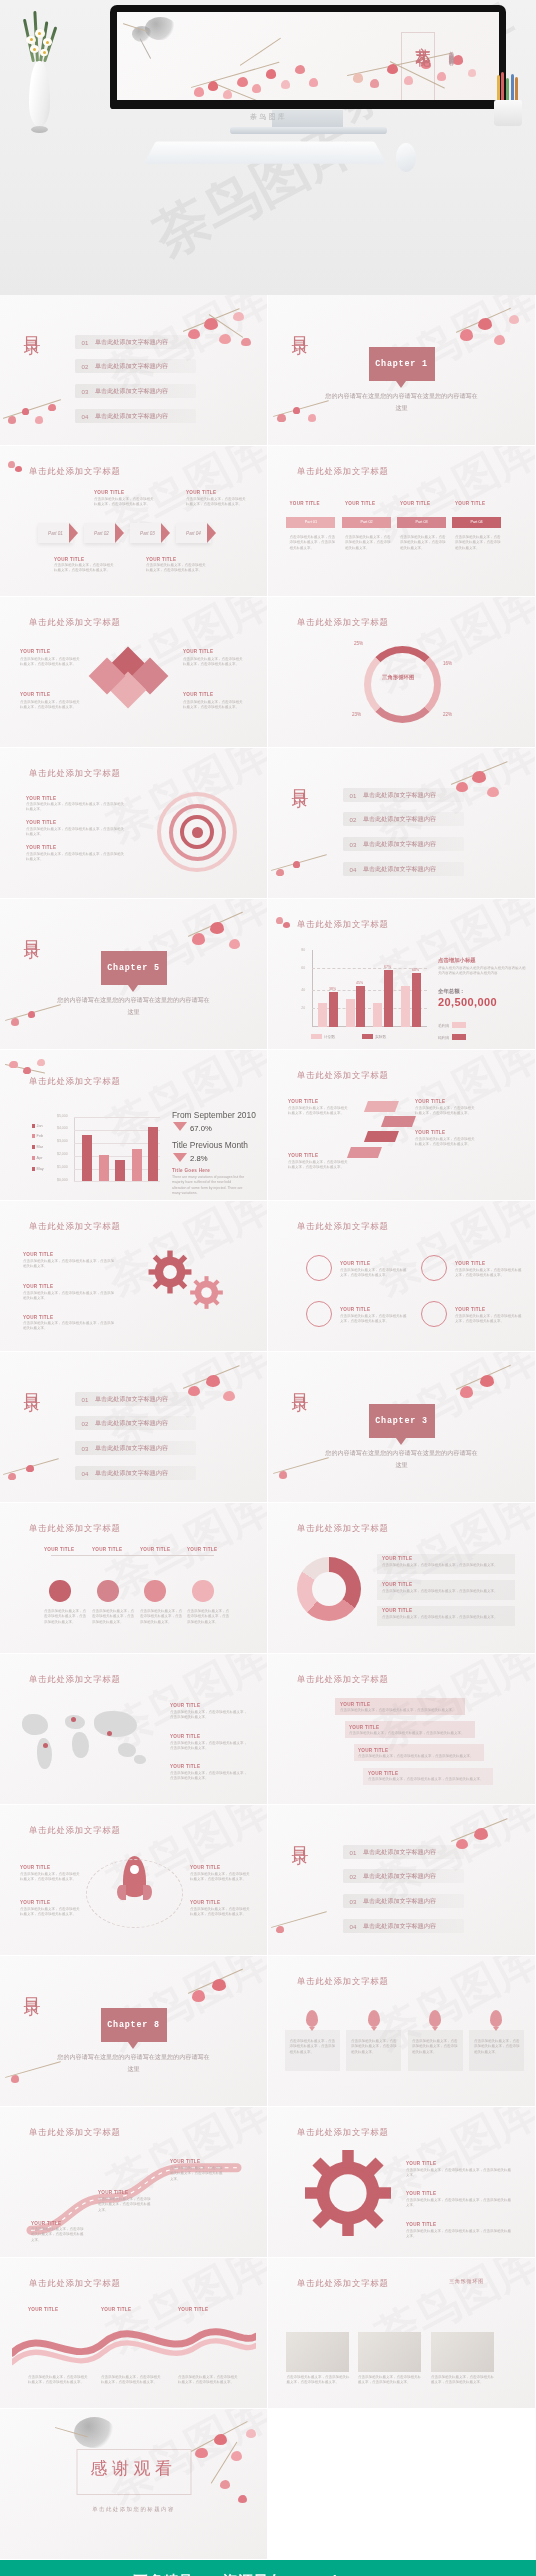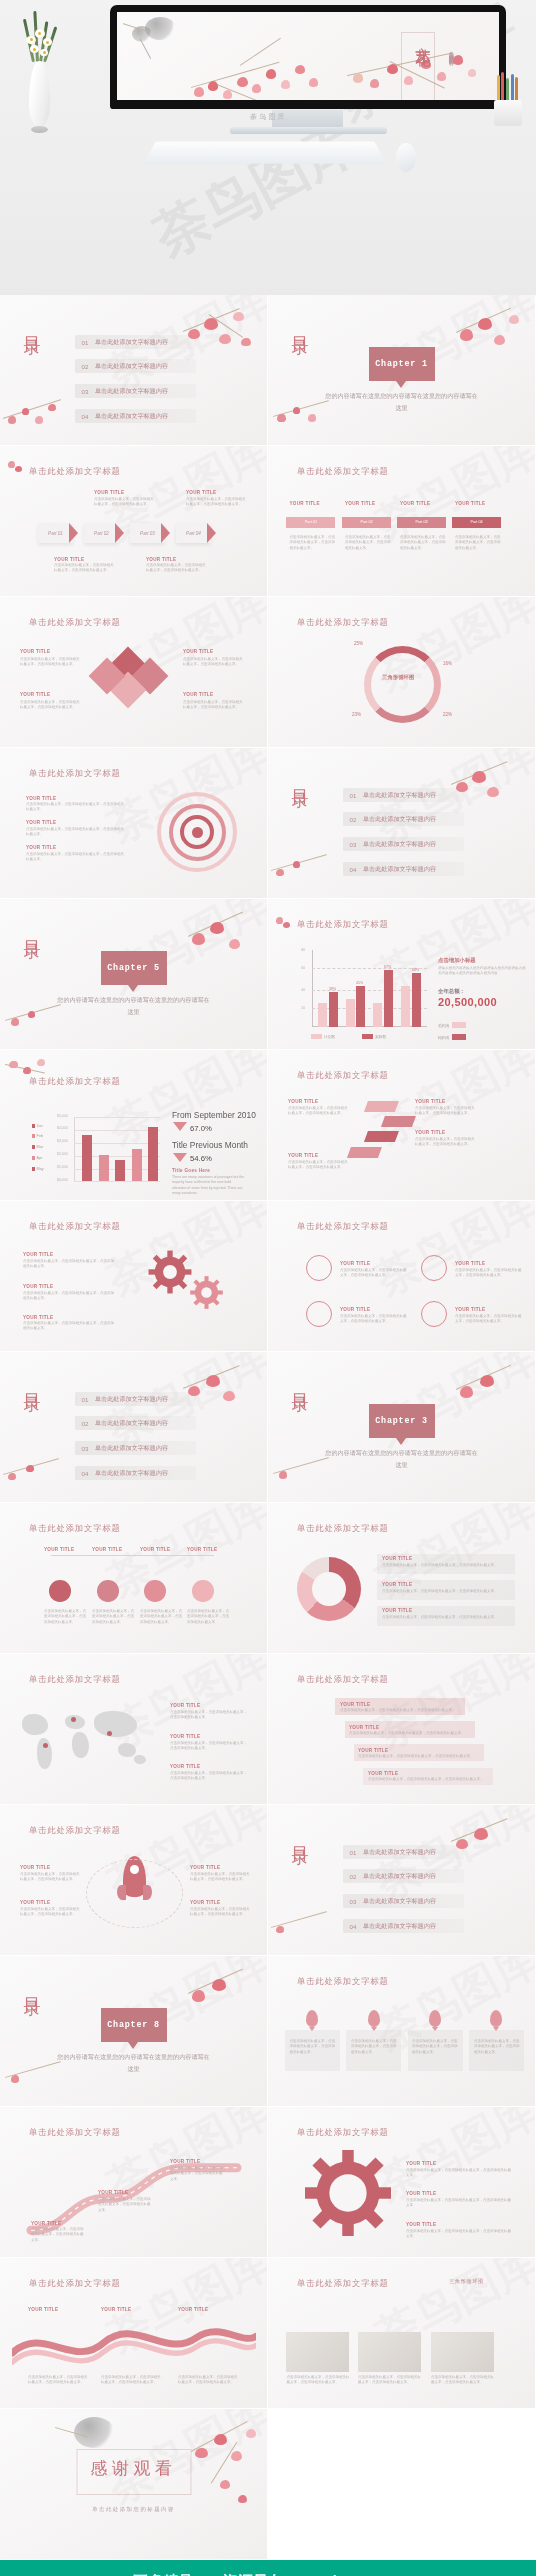--- a/index.html
+++ b/index.html
@@ -534,21 +534,21 @@
       <div class="legend" style="left:32px; top:117px; gap:1.5px;">
           <i style="width:3.1px;height:3.1px;background:#c4636c;"></i>
           <span>May</span>
         </div>
 
       <div class="engbig" style="left:172px; top:60px;">From September 2010</div>
       <div class="tri-down" style="left:173px; top:72px;"></div>
       <div class="engpct" style="left:190px; top:74px;">67.0%</div>
       <div class="engbig" style="left:172px; top:90px;">Title Previous Month</div>
       <div class="tri-down" style="left:173px; top:103px;"></div>
-      <div class="engpct" style="left:190px; top:104px;">54.6%</div>
+      <div class="engpct" style="left:190px; top:104px;">2.8%</div>
       <div class="cap" style="left:172px; top:118px; font-size:4.6px;">Title Goes Here</div>
       <div class="body6" style="left:172px; top:125px; width:74px;">There are many variations of passages but the majority have suffered of the new bold alteration of some form by injected. There are many variations.</div>
     </div>
 
     <div class="slide">
       <div class="wmk">荼鸟图库</div>
       <div class="stitle">单击此处添加文字标题</div>
       <div class="sq" style="left:98px; top:51px; width:31px; height:10.7px; background:#e9aeb2; transform:skewX(-20deg);"></div>
       <div class="sq" style="left:115px; top:66px; width:31px; height:10.7px; background:#d4848c; transform:skewX(-20deg);"></div>
       <div class="sq" style="left:98px; top:81px;width:31px; height:10.7px; background:#c4636c; transform:skewX(-20deg);"></div>

